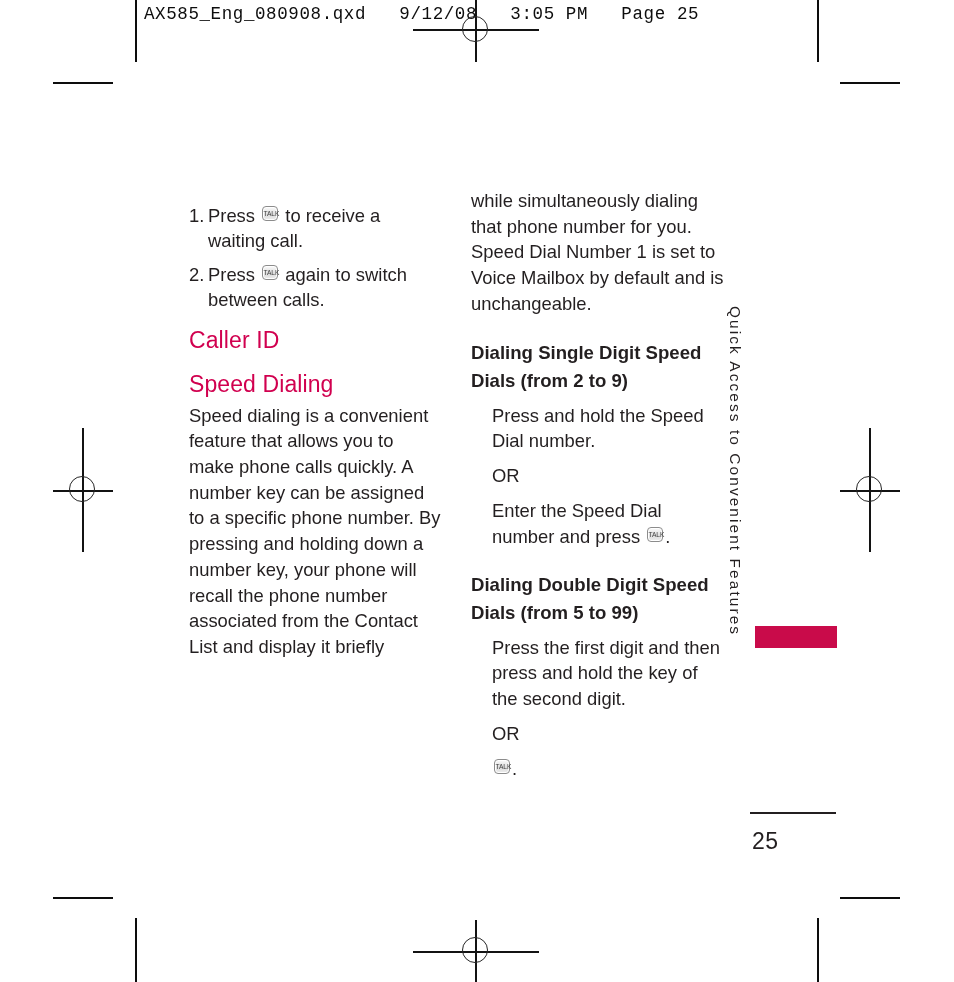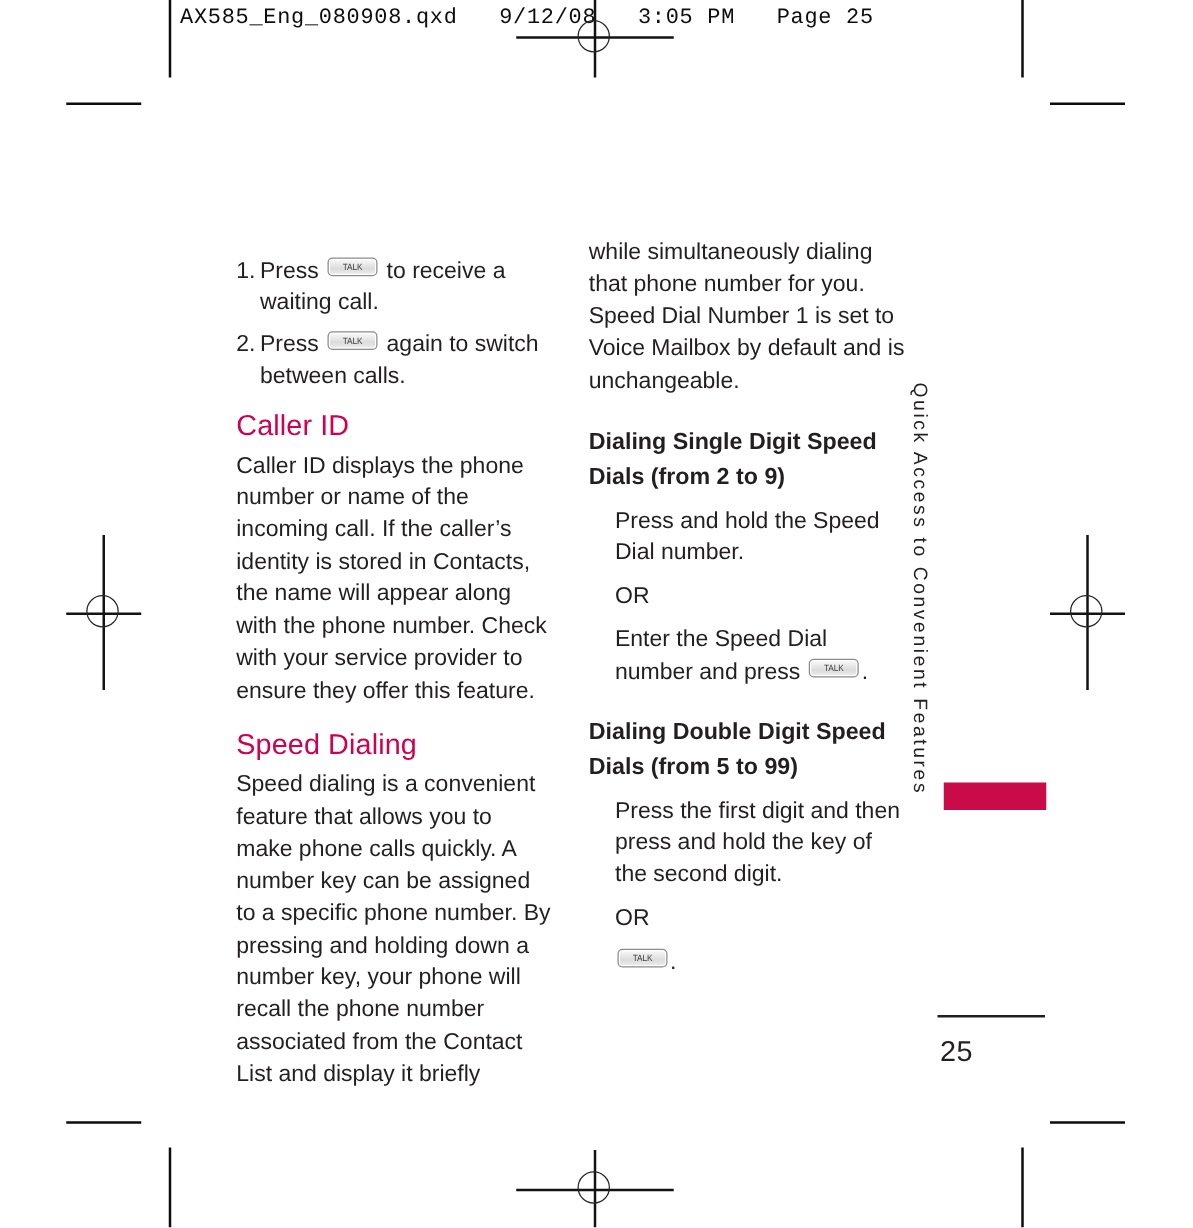--- a/index.html
+++ b/index.html
@@ -111,21 +111,21 @@
     font-size: 18.4px;
     line-height: 25.3px;
     margin-top: 10px;
   }
   .indent.first { margin-top: 8px; }
 
   
   .talkkey {
     display: inline-block;
     vertical-align: 1px;
-    width: 40px;
+    width: 16px;
     height: 15px;
     border: 1px solid #8c8c8c;
     border-radius: 4px;
     background: linear-gradient(#fbfbfb, #dcdcdc 60%, #ededed);
     box-shadow: inset 0 0 0 1px #ffffff;
     position: relative;
     margin: 0 2px;
     box-sizing: border-box;
   }
   .talkkey span {
@@ -231,21 +231,20 @@
   </div>
 
   <div class="list-item" style="margin-top:6px;">
     <span class="num">2.</span>
     <span class="txt"><span>Press</span>
       <span class="talkkey"><span>TALK</span></span>
       <span>again to switch between calls.</span></span>
   </div>
 
   <h2 class="section-head">Caller ID</h2>
-  <p class="para">Caller ID displays the phone number or name of the incoming call. If the caller’s identity is stored in Contacts, the name will appear along with the phone number. Check with your service provider to ensure they offer this feature.</p>
 
   <h2 class="section-head" style="margin-top:18px;">Speed Dialing</h2>
   <p class="para">Speed dialing is a convenient feature that allows you to make phone calls quickly. A number key can be assigned to a specific phone number. By pressing and holding down a number key, your phone will recall the phone number associated from the Contact List and display it briefly</p>
 </div>
 
 <div class="col col-right">
 
   <p class="para">while simultaneously dialing that phone number for you. Speed Dial Number 1 is set to Voice Mailbox by default and is unchangeable.</p>
 
   <h3 class="sub-head">Dialing Single Digit Speed Dials (from 2 to 9)</h3>

